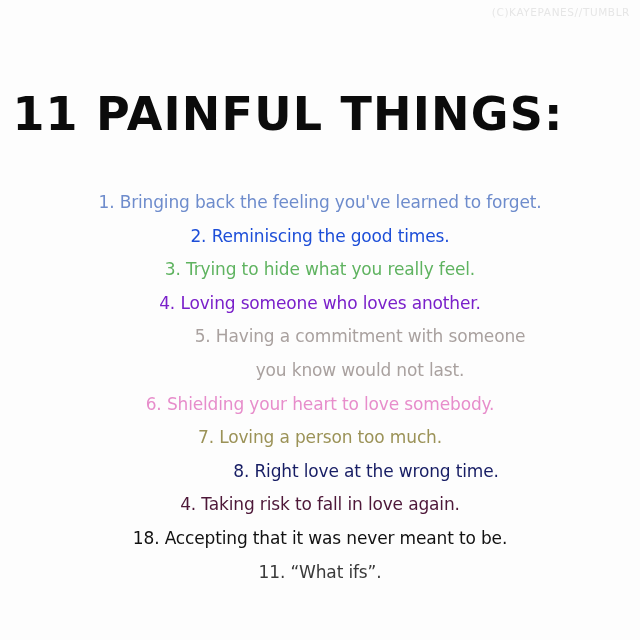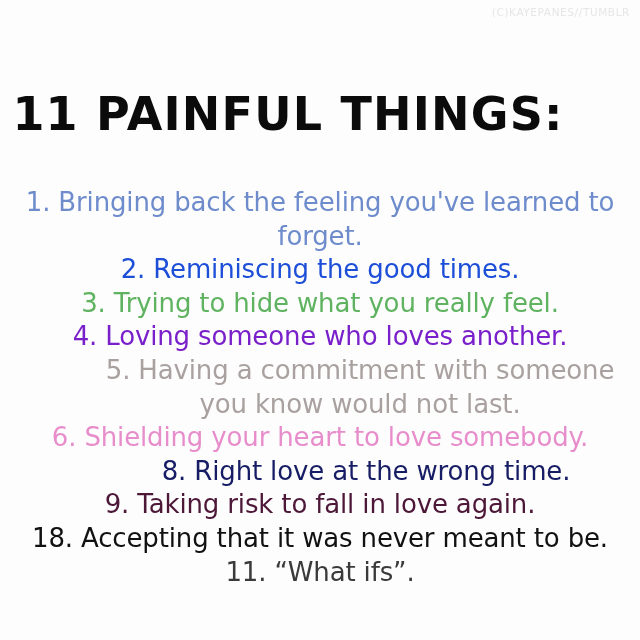--- a/index.html
+++ b/index.html
@@ -51,21 +51,21 @@
     left: 0;
     width: 640px;
     list-style: none;
     margin: 0;
     padding: 0;
   }
   .list-item {
     width: 640px;
     text-align: center;
     font-family: "DejaVu Sans", sans-serif;
-    font-size: 26px;
+    font-size: 17px;
     line-height: 33.6px;
     letter-spacing: -0.15px;
     white-space: pre-line;
   }
   .list-item.two-line {
     line-height: 33.6px;
     padding-left: 40px;
   }
 </style>
 </head>
@@ -78,19 +78,20 @@
   <h1 class="title" style="color: rgb(11, 11, 11);">11 PAINFUL THINGS:</h1>
 
   <ol class="list">
     <li class="list-item" style="color: rgb(110, 140, 204);">1. Bringing back the feeling you've learned to forget.</li>
     <li class="list-item" style="color: #1d4ed8;">2. Reminiscing the good times.</li>
     <li class="list-item" style="color: rgb(95, 179, 96);">3. Trying to hide what you really feel.</li>
     <li class="list-item" style="color: rgb(122, 32, 202);">4. Loving someone who loves another.</li>
     <li class="list-item two-line" style="color: rgb(169, 161, 159);">5. Having a commitment with someone
 you know would not last.</li>
     <li class="list-item" style="color: rgb(231, 141, 203);">6. Shielding your heart to love somebody.</li>
+    <li class="list-item" style="color: rgb(155, 146, 87);">7. Loving a person too much.</li>
     <li class="list-item" style="color: rgb(23, 29, 100); margin-left: 46px;">8. Right love at the wrong time.</li>
-    <li class="list-item" style="color: rgb(77, 23, 56);">9. Taking risk to fall in love again.</li>
+    <li class="list-item" style="color: rgb(77, 23, 56);">4. Taking risk to fall in love again.</li>
     <li class="list-item" style="color: rgb(17, 17, 17);">18. Accepting that it was never meant to be.</li>
     <li class="list-item" style="color: rgb(58, 58, 58);">11. “What ifs”.</li>
   </ol>
 
 </div>
 
 </body></html>

